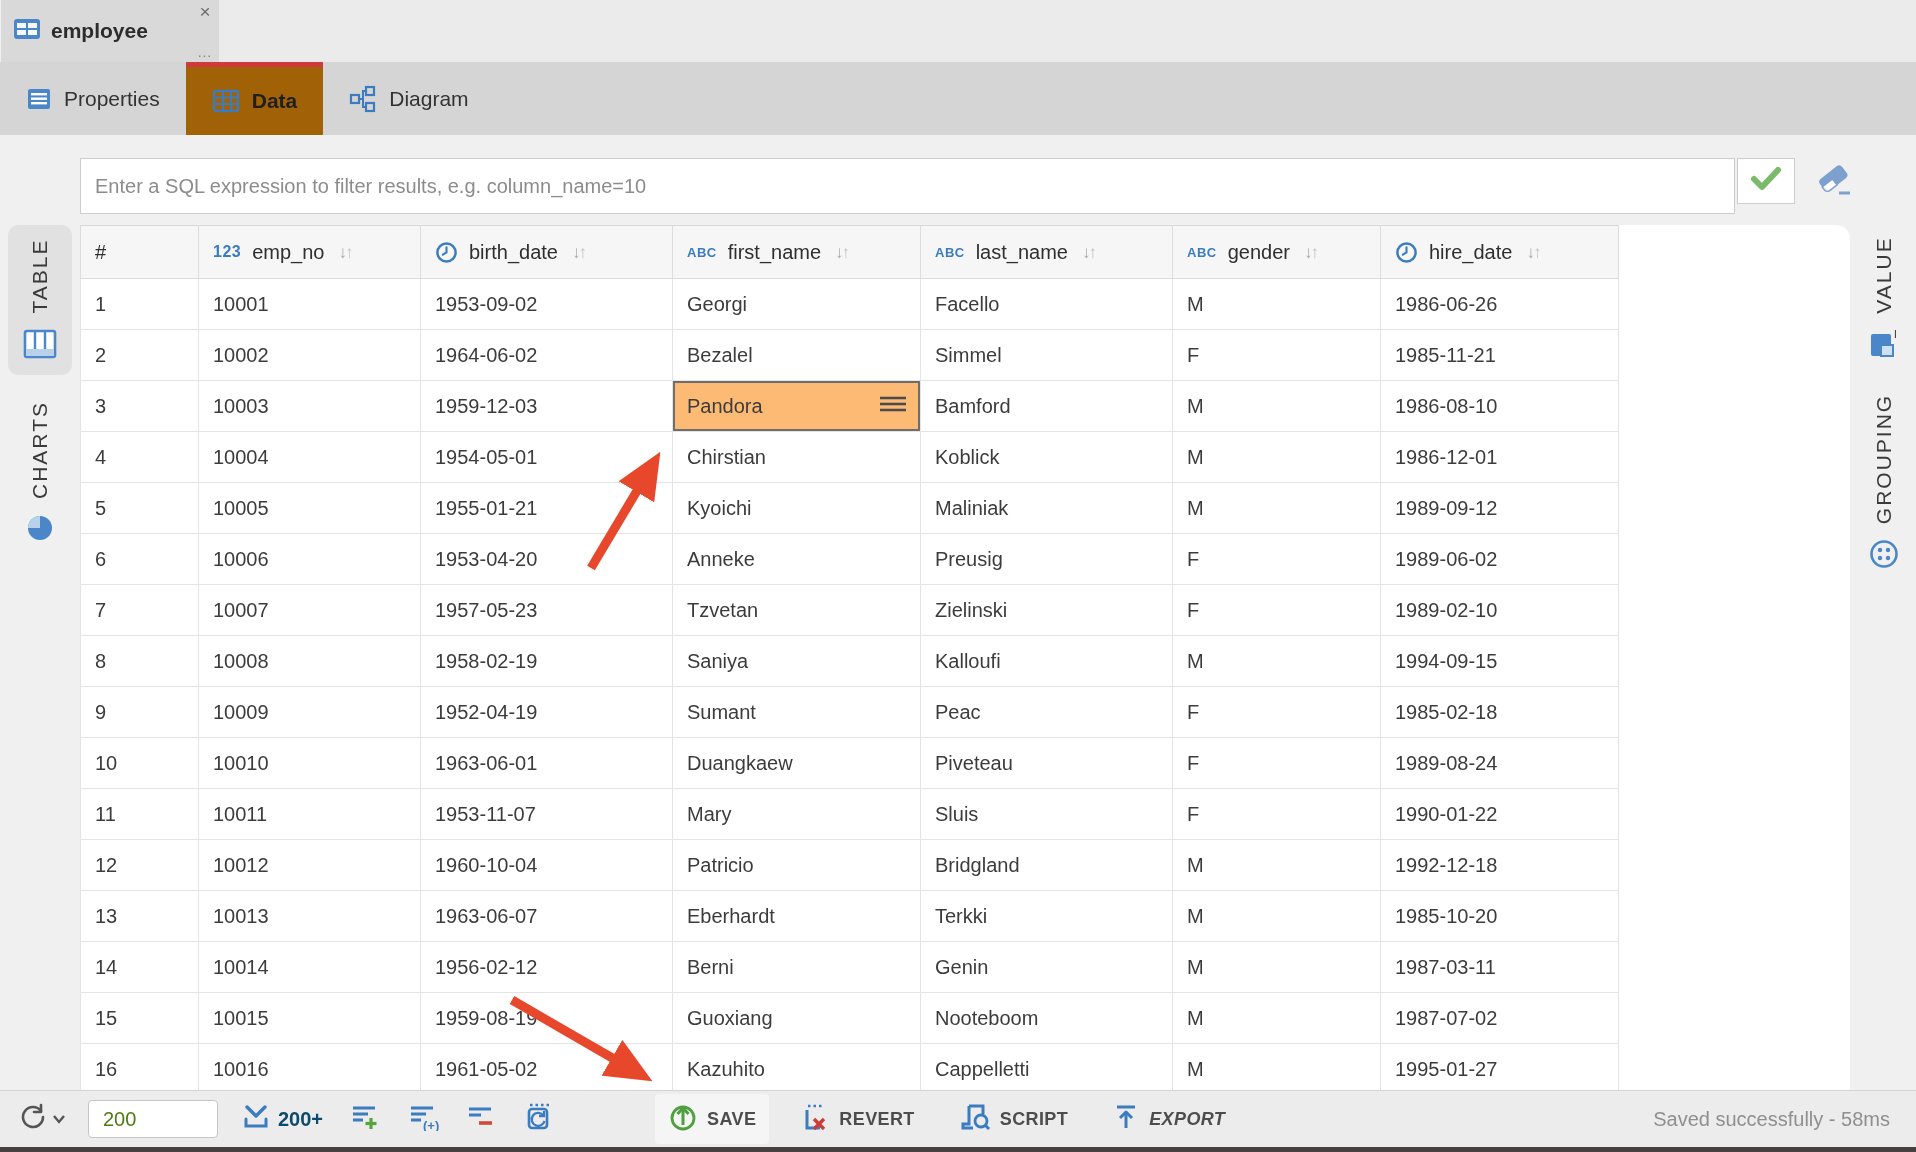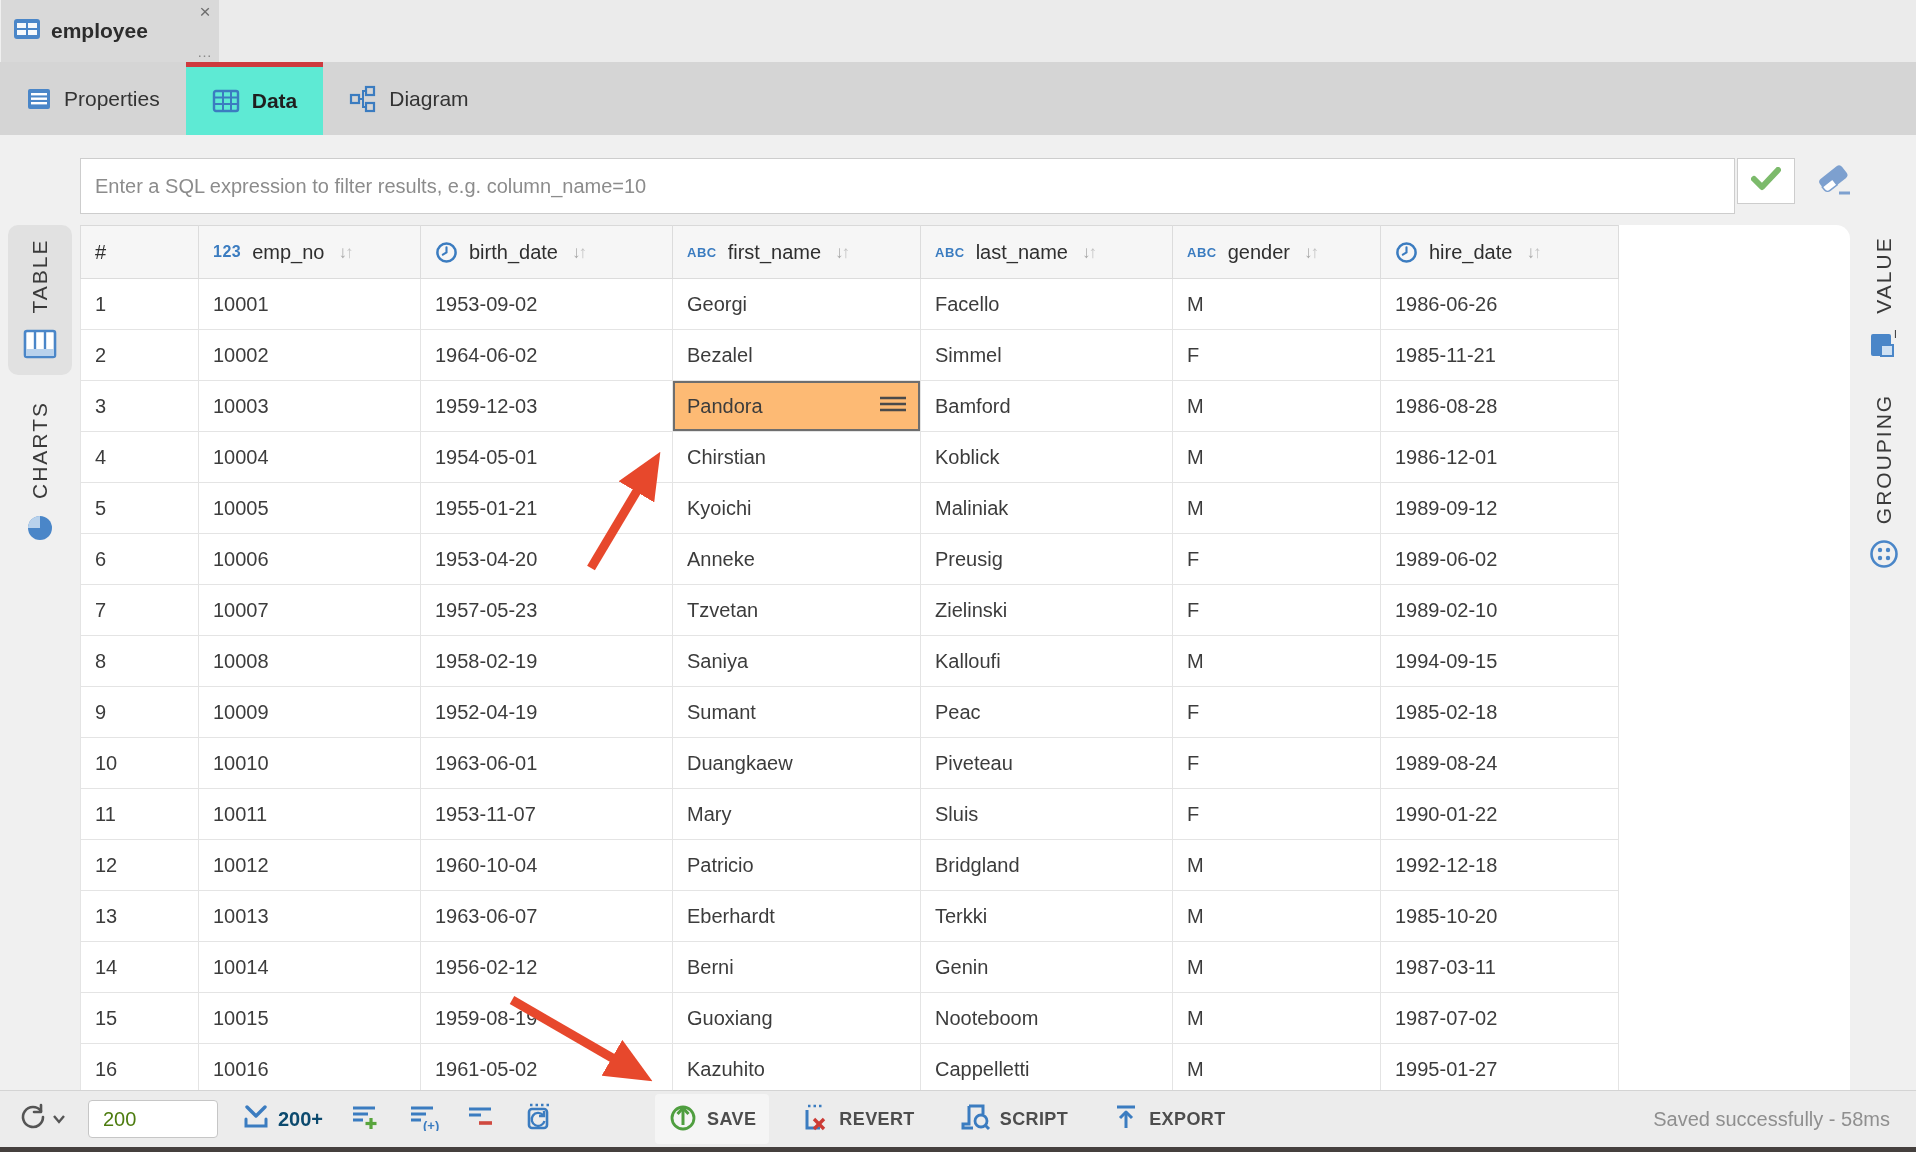--- a/index.html
+++ b/index.html
@@ -15,21 +15,21 @@
   .tab-ctrl{position:absolute;right:6px;top:0;height:62px;display:flex;flex-direction:column;
             justify-content:space-between;align-items:center;padding:4px 0;box-sizing:border-box;}
   .tab-ctrl .x{font-size:19px;color:#6e6e6e;line-height:16px;cursor:default;}
   .tab-ctrl .dots{font-size:15px;color:#8a8a8a;letter-spacing:1px;line-height:12px;}
 
   
   .tabbar{position:absolute;left:0;top:62px;width:1916px;height:73px;background:#d5d5d5;
           display:flex;align-items:stretch;}
   .tab{display:flex;align-items:center;gap:12px;padding:0 26px;font-size:21px;color:#333;}
   .tab .ticon{display:flex;align-items:center;}
-  .tab.active{background:#5eead4;border-top:5px solid #ce3a3e;font-weight:bold;color:#1f1f1f;
+  .tab.active{background:#a16207;border-top:5px solid #ce3a3e;font-weight:bold;color:#1f1f1f;
               padding-top:0;box-sizing:border-box;}
 
   
   .filterbar{position:absolute;left:0;top:135px;width:1916px;height:90px;background:#f0f0f0;}
   .filter-input{position:absolute;left:80px;top:23px;width:1655px;height:56px;box-sizing:border-box;
                 border:1px solid #cdcdcd;background:#fff;font-size:20px;color:#444;
                 padding:0 14px;font-family:"Liberation Sans",sans-serif;outline:none;}
   .filter-input::placeholder{color:#8c8c8c;}
   .filter-apply{position:absolute;left:1737px;top:23px;width:58px;height:46px;box-sizing:border-box;
                 border:1px solid #cdcdcd;background:#fff;display:flex;align-items:center;justify-content:center;}
@@ -283,21 +283,21 @@
           <td class="selected">
             <span class="selcell">
               <span>Pandora</span>
               <span><svg width="30" height="20" viewBox="0 0 30 20">
                   <path d="M2 4 H28 M2 10 H28 M2 16 H28" stroke="#4a4a4a" stroke-width="2.4"></path>
                 </svg></span>
             </span>
           </td>
           <td>Bamford</td>
           <td>M</td>
-          <td>1986-08-28</td>
+          <td>1986-08-10</td>
         </tr>
         <tr>
           <td>4</td>
           <td>10004</td>
           <td>1954-05-01</td>
           <td>Chirstian</td>
           <td>Koblick</td>
           <td>M</td>
           <td>1986-12-01</td>
         </tr>
@@ -545,21 +545,21 @@
       <span>
         <svg width="32" height="30" viewBox="0 0 32 30">
             <path d="M10 4 H24 V12" fill="none" stroke="#3b7cc0" stroke-width="3"></path>
             <path d="M10 4 V22 H4 V26 H14" fill="none" stroke="#3b7cc0" stroke-width="3"></path>
             <circle cx="22" cy="19" r="6" fill="none" stroke="#3b7cc0" stroke-width="2.8"></circle>
             <line x1="26.5" y1="23.5" x2="30" y2="27" stroke="#3b7cc0" stroke-width="3"></line>
           </svg>
       </span>
       <span class="tb-label">SCRIPT</span>
     </span>
-    <span class="tbtn" style="margin-left:18px;">
+    <span class="tbtn" style="margin-left:18px;font-style:italic;">
       <span>
         <svg width="28" height="28" viewBox="0 0 28 28">
             <line x1="5" y1="4" x2="23" y2="4" stroke="#3b7cc0" stroke-width="3"></line>
             <line x1="14" y1="9" x2="14" y2="25" stroke="#3b7cc0" stroke-width="3"></line>
             <path d="M8 15 L14 9 L20 15" fill="none" stroke="#3b7cc0" stroke-width="3" stroke-linejoin="round"></path>
           </svg>
       </span>
       <span class="tb-label">EXPORT</span>
     </span>
     <span class="status">Saved successfully - 58ms</span>

